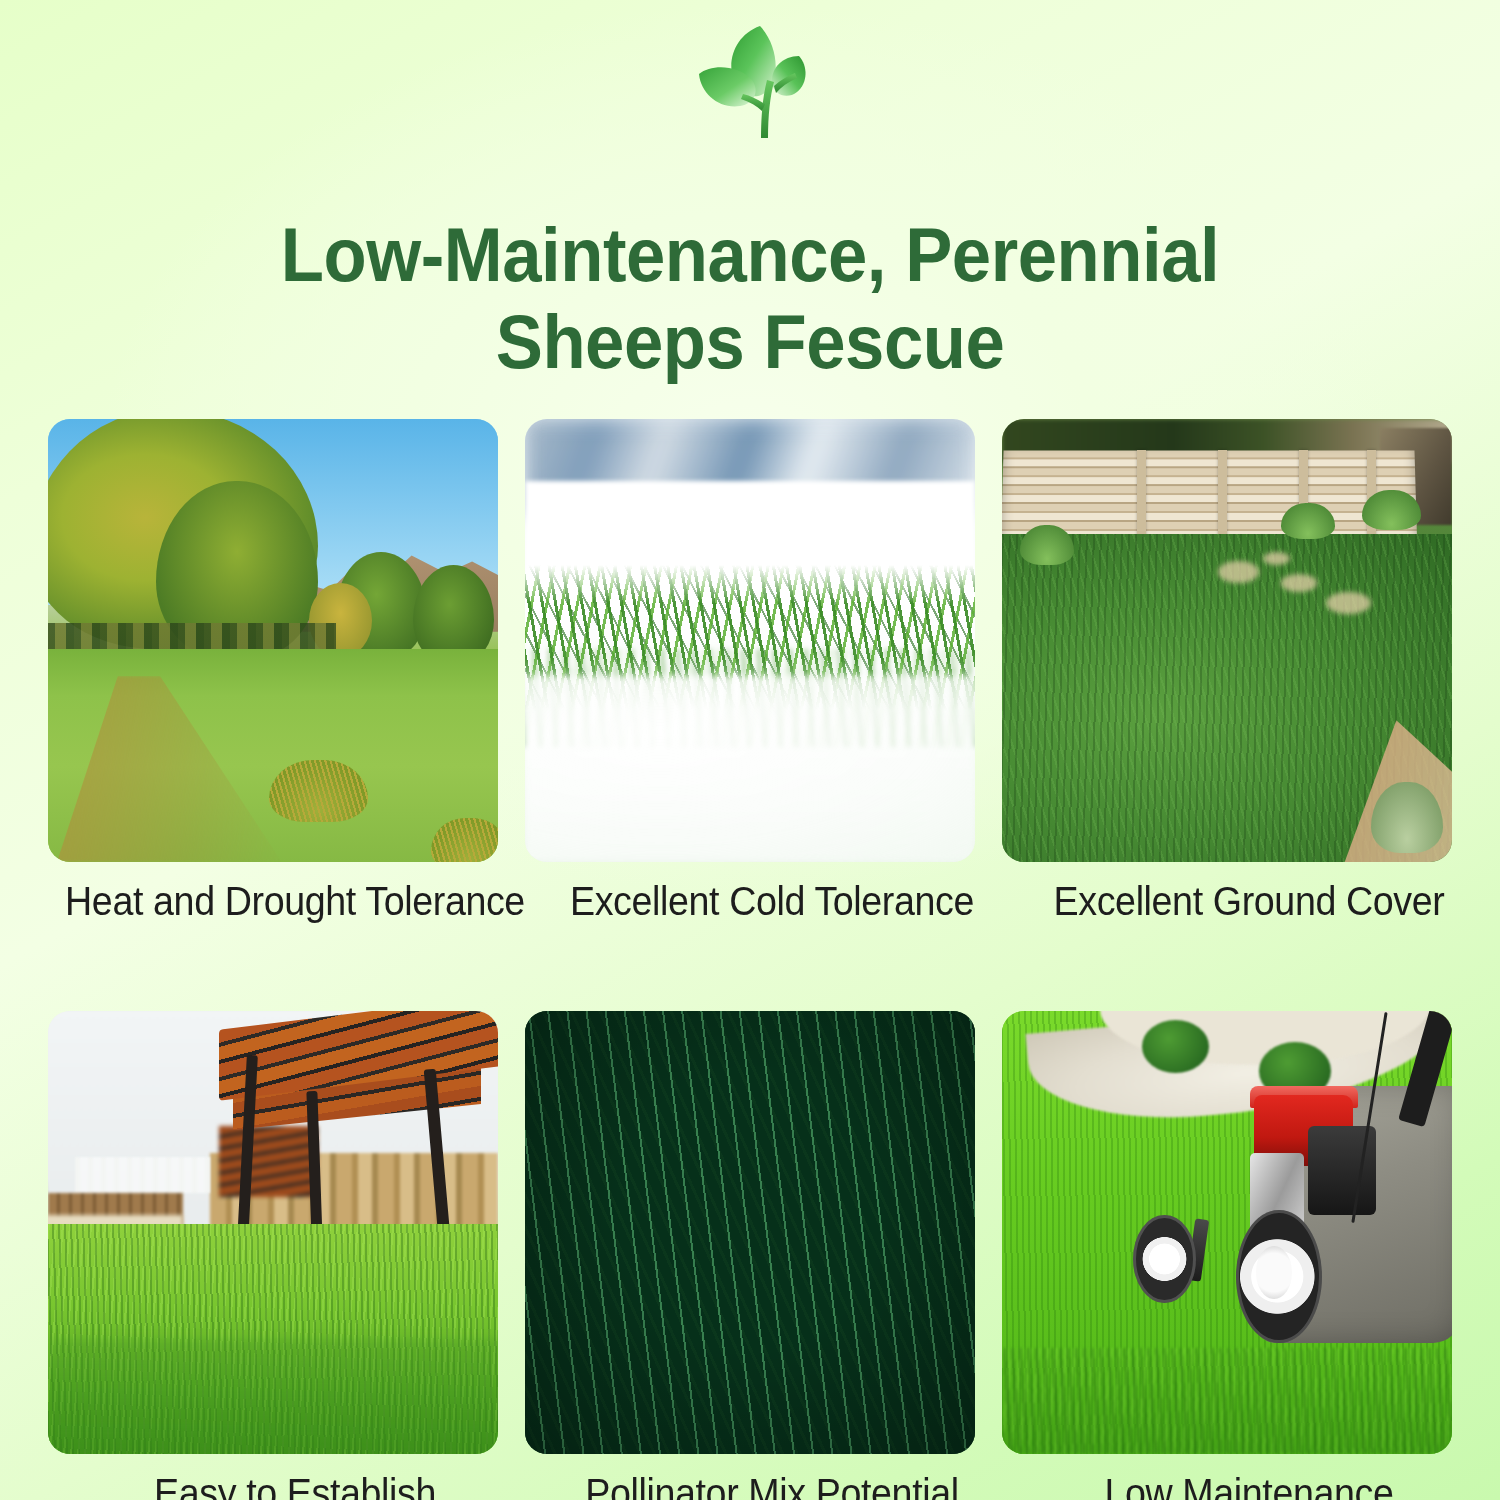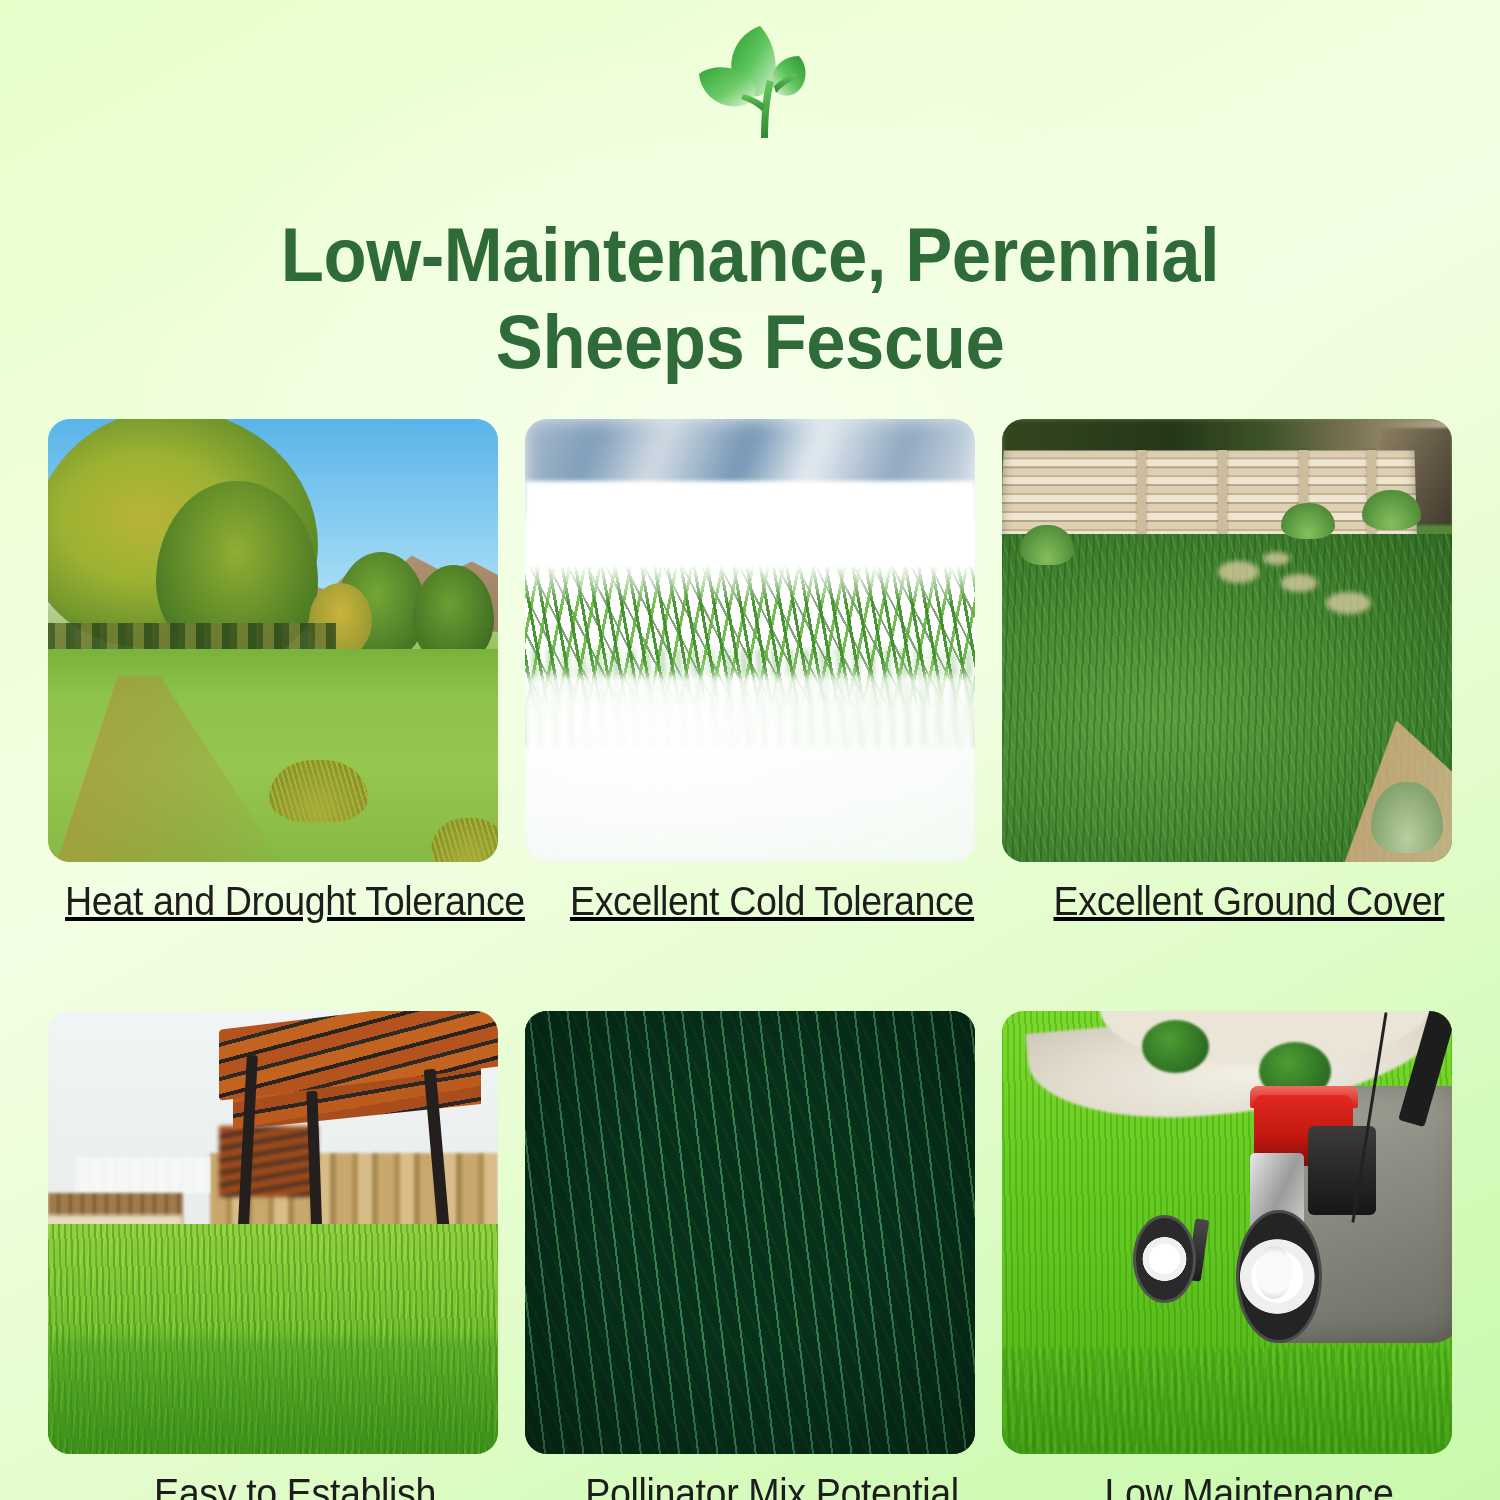--- a/index.html
+++ b/index.html
@@ -56,21 +56,21 @@
   .grid {
     position: absolute;
     top: 419px;
     left: 48px;
     width: 1404px;
     display: grid;
     grid-template-columns: repeat(3, 450px);
     column-gap: 27px;
     row-gap: 0;
   }
-  .cell { width: 494px; text-decoration: underline; }
+  .cell { width: 494px; }
   .cell.r2 { margin-top: 88px; }
 
   .thumb {
     position: relative;
     width: 450px;
     height: 443px;
     border-radius: 22px;
     overflow: hidden;
     background: #cfe8b8;
   }

